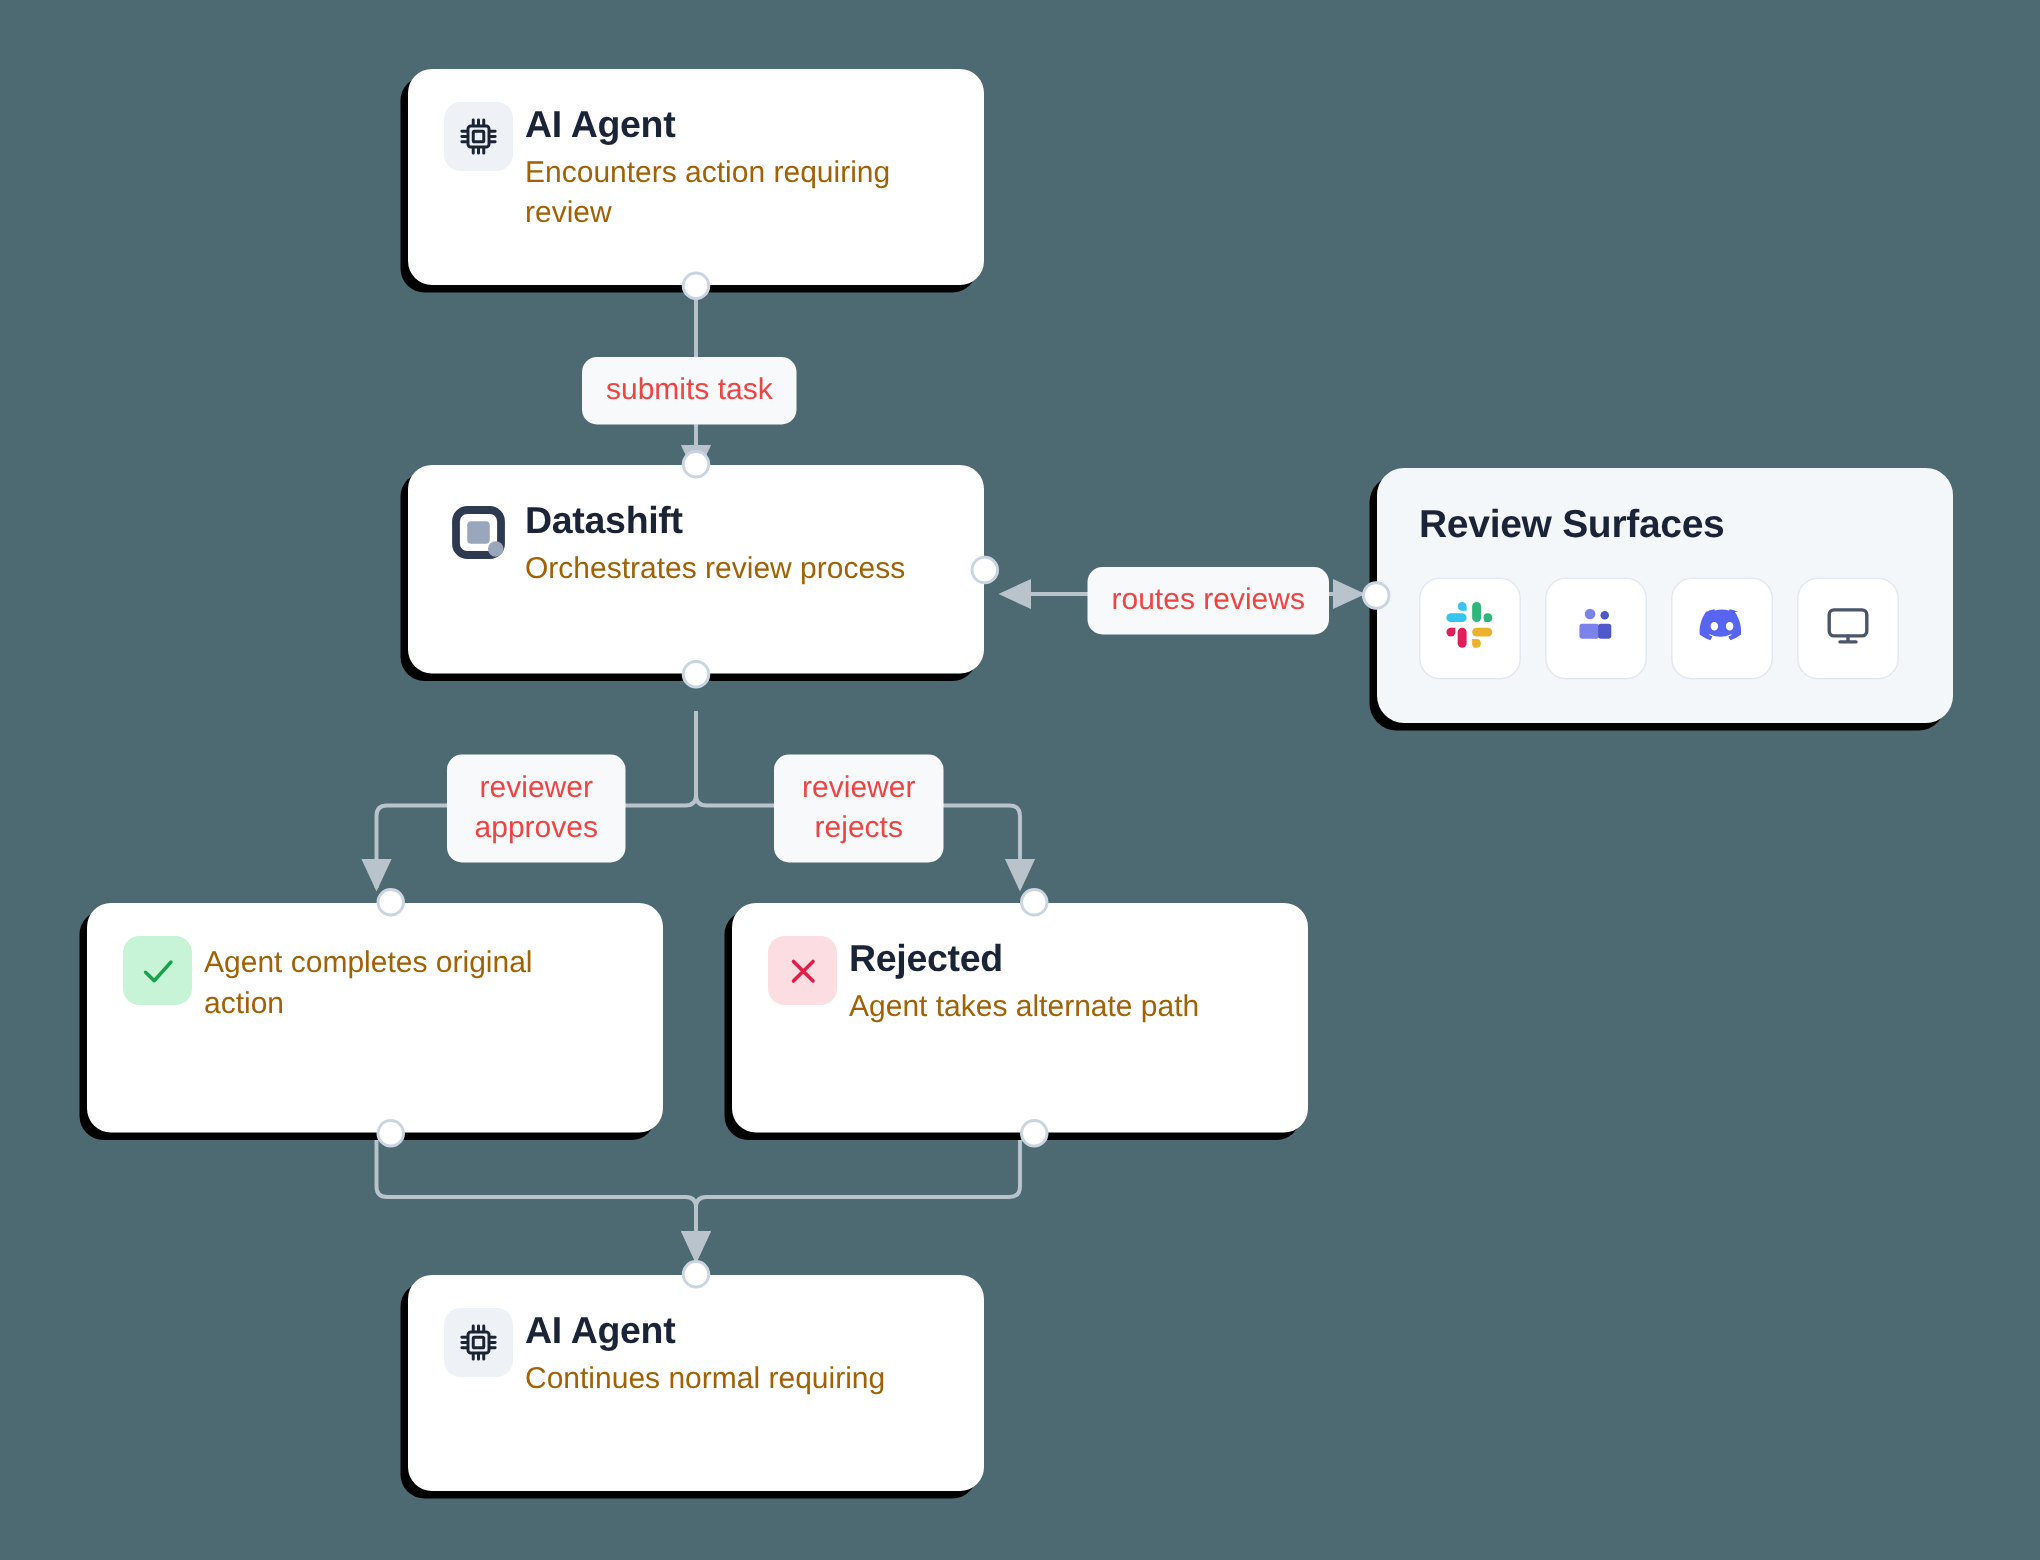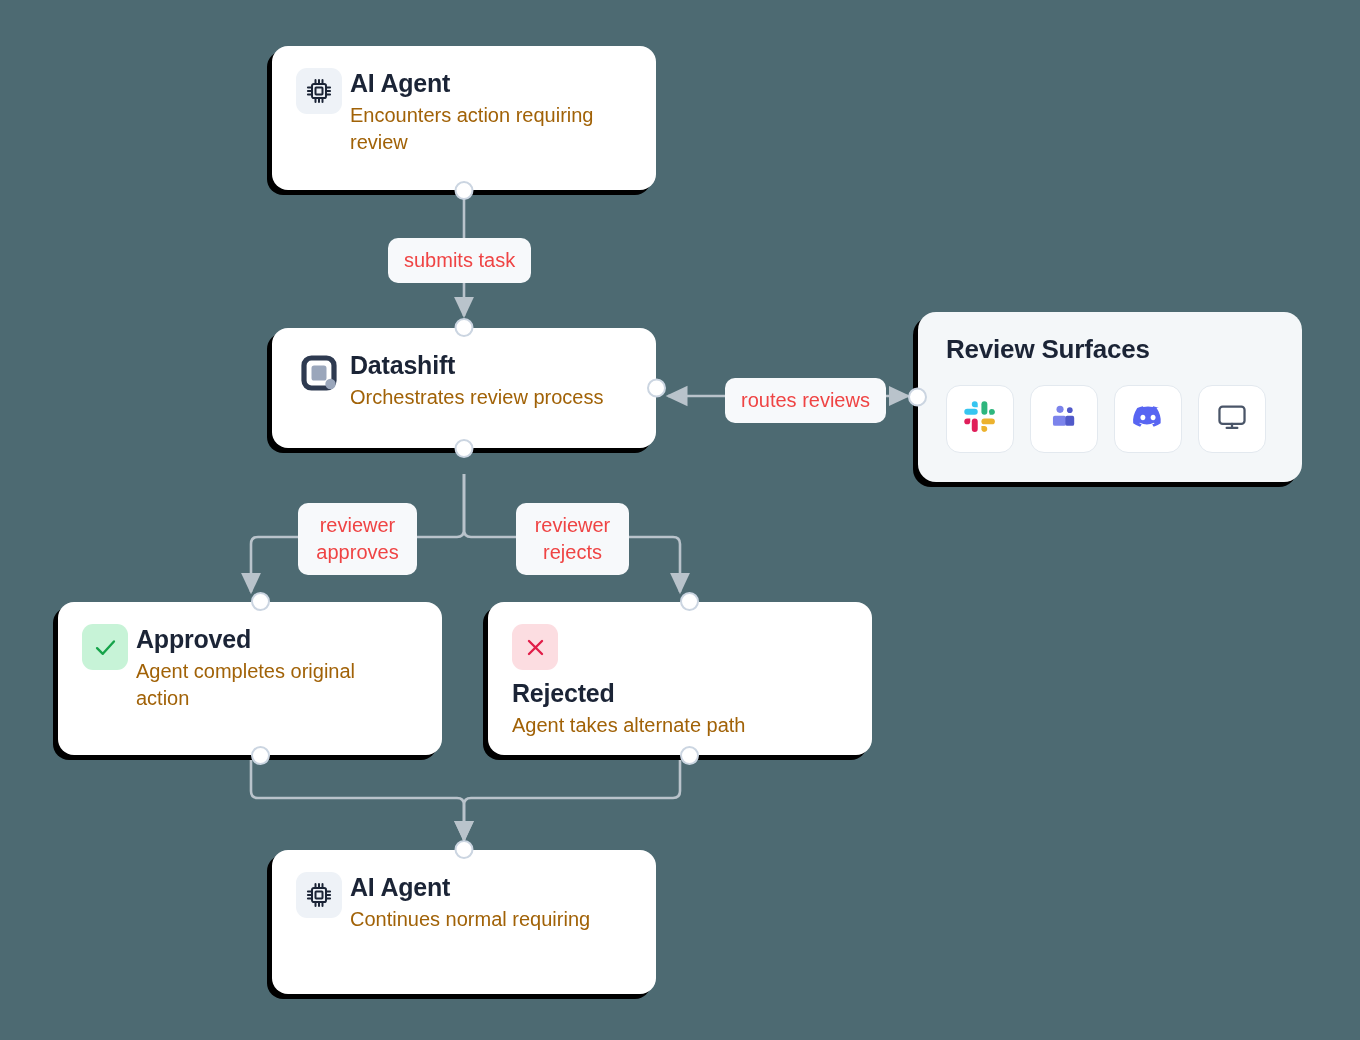--- a/index.html
+++ b/index.html
@@ -146,21 +146,21 @@
         <path d="M9 2.5v3M12 2.5v3M15 2.5v3M9 18.5v3M12 18.5v3M15 18.5v3M2.5 9h3M2.5 12h3M2.5 15h3M18.5 9h3M18.5 12h3M18.5 15h3"></path>
       </svg>
     </div>
     <div class="node-text">
       <div class="node-title">AI Agent</div>
       <div class="node-desc">Encounters action requiring review</div>
     </div>
     <div class="handle" style="left:50%; bottom:-10px; transform:translateX(-50%);"></div>
   </div>
 
-  <div class="node" style="left:272px; top:328px; width:384px; height:120px;">
+  <div class="node" style="left:272px; top:310px; width:384px; height:139px;">
     <div class="node-icon ico-plain">
       <svg width="42" height="42" viewBox="0 0 42 42" fill="none">
         <path d="M6 13.5A7.5 7.5 0 0 1 13.5 6h15A7.5 7.5 0 0 1 36 13.5v15A7.5 7.5 0 0 1 28.5 36h-15A7.5 7.5 0 0 1 6 28.5z" stroke="#2e3a50" stroke-width="5.2" stroke-linejoin="round"></path>
         <rect x="13.5" y="13.5" width="15" height="15" rx="2.6" fill="#9aa6bb"></rect>
         <circle cx="32.5" cy="32" r="5.2" fill="#9aa6bb"></circle>
       </svg>
     </div>
     <div class="node-text">
       <div class="node-title">Datashift</div>
       <div class="node-desc">Orchestrates review process</div>
@@ -221,28 +221,27 @@
     <div class="handle" style="left:-10px; top:50%; transform:translateY(-50%);"></div>
   </div>
 
   <div class="node" style="left:58px; top:602px; width:384px; height:153px;">
     <div class="node-icon ico-green">
       <svg width="27" height="27" viewBox="0 0 24 24" fill="none" stroke="#16a34a" stroke-width="2.1" stroke-linecap="round" stroke-linejoin="round">
         <path d="M4.5 12.6 L9.6 17.6 L19.5 6.6"></path>
       </svg>
     </div>
     <div class="node-text">
-      <div class="node-title">Approved</div>
       <div class="node-desc" style="max-width:255px;">Agent completes original action</div>
     </div>
     <div class="handle" style="left:193px; top:-10px;"></div>
     <div class="handle" style="left:193px; bottom:-10px;"></div>
   </div>
 
-  <div class="node" style="left:488px; top:602px; width:384px; height:153px;flex-direction:column;">
+  <div class="node" style="left:488px; top:602px; width:384px; height:153px;">
     <div class="node-icon ico-red">
       <svg width="27" height="27" viewBox="0 0 24 24" fill="none" stroke="#e11d48" stroke-width="2.1" stroke-linecap="round" stroke-linejoin="round">
         <path d="M6.2 6.2 L17.8 17.8 M17.8 6.2 L6.2 17.8"></path>
       </svg>
     </div>
     <div class="node-text">
       <div class="node-title">Rejected</div>
       <div class="node-desc" style="max-width:250px;text-align:center;">Agent takes alternate path</div>
     </div>
     <div class="handle" style="left:192px; top:-10px;"></div>

